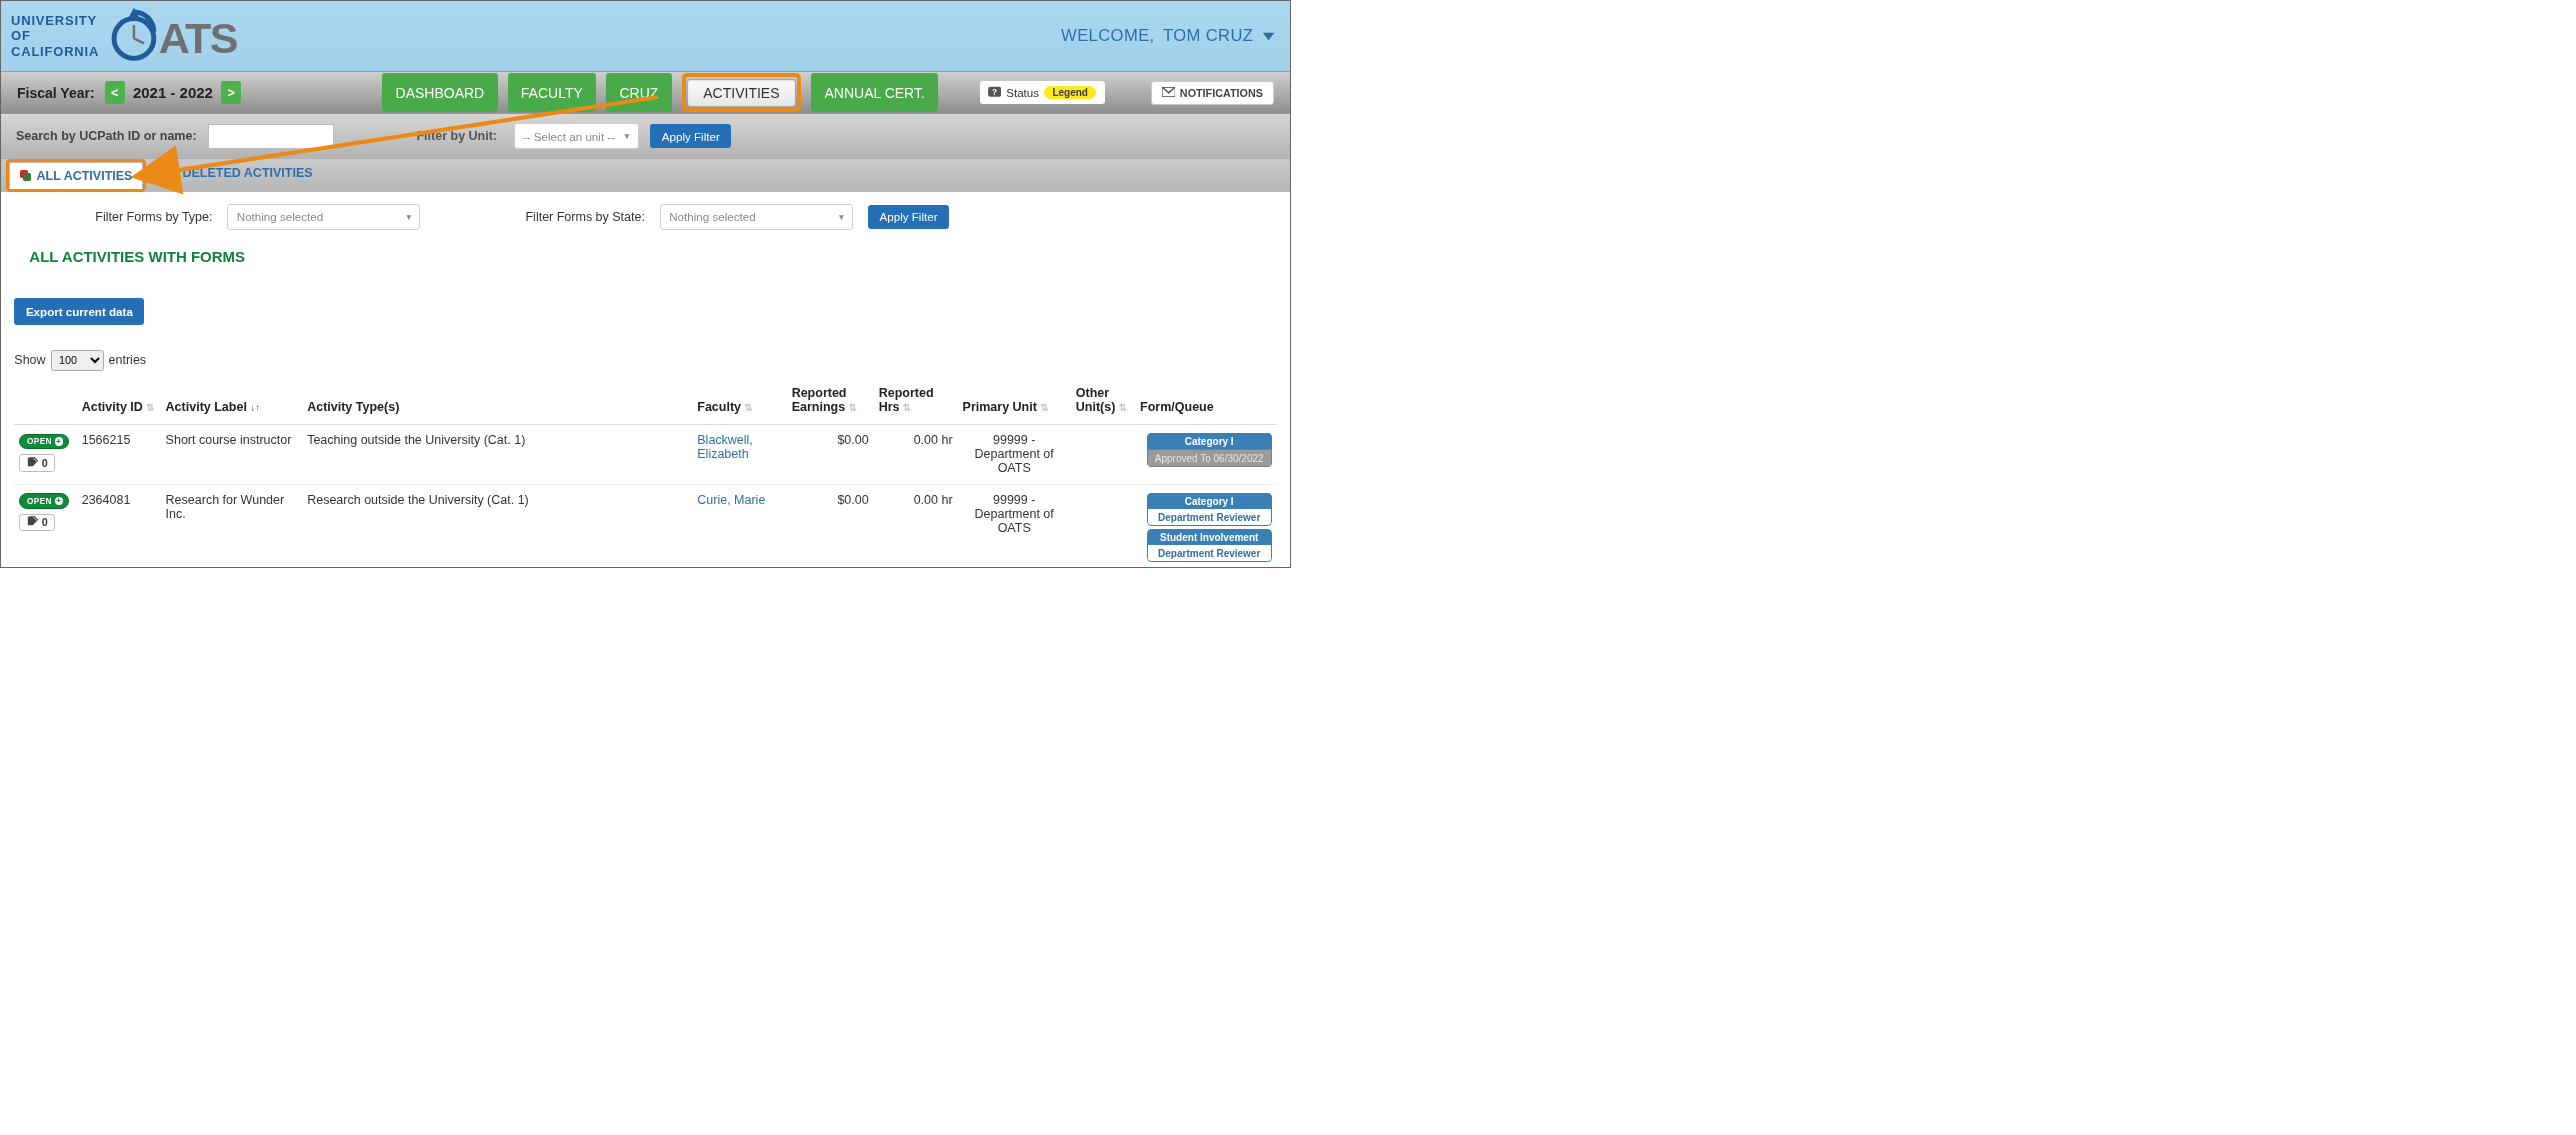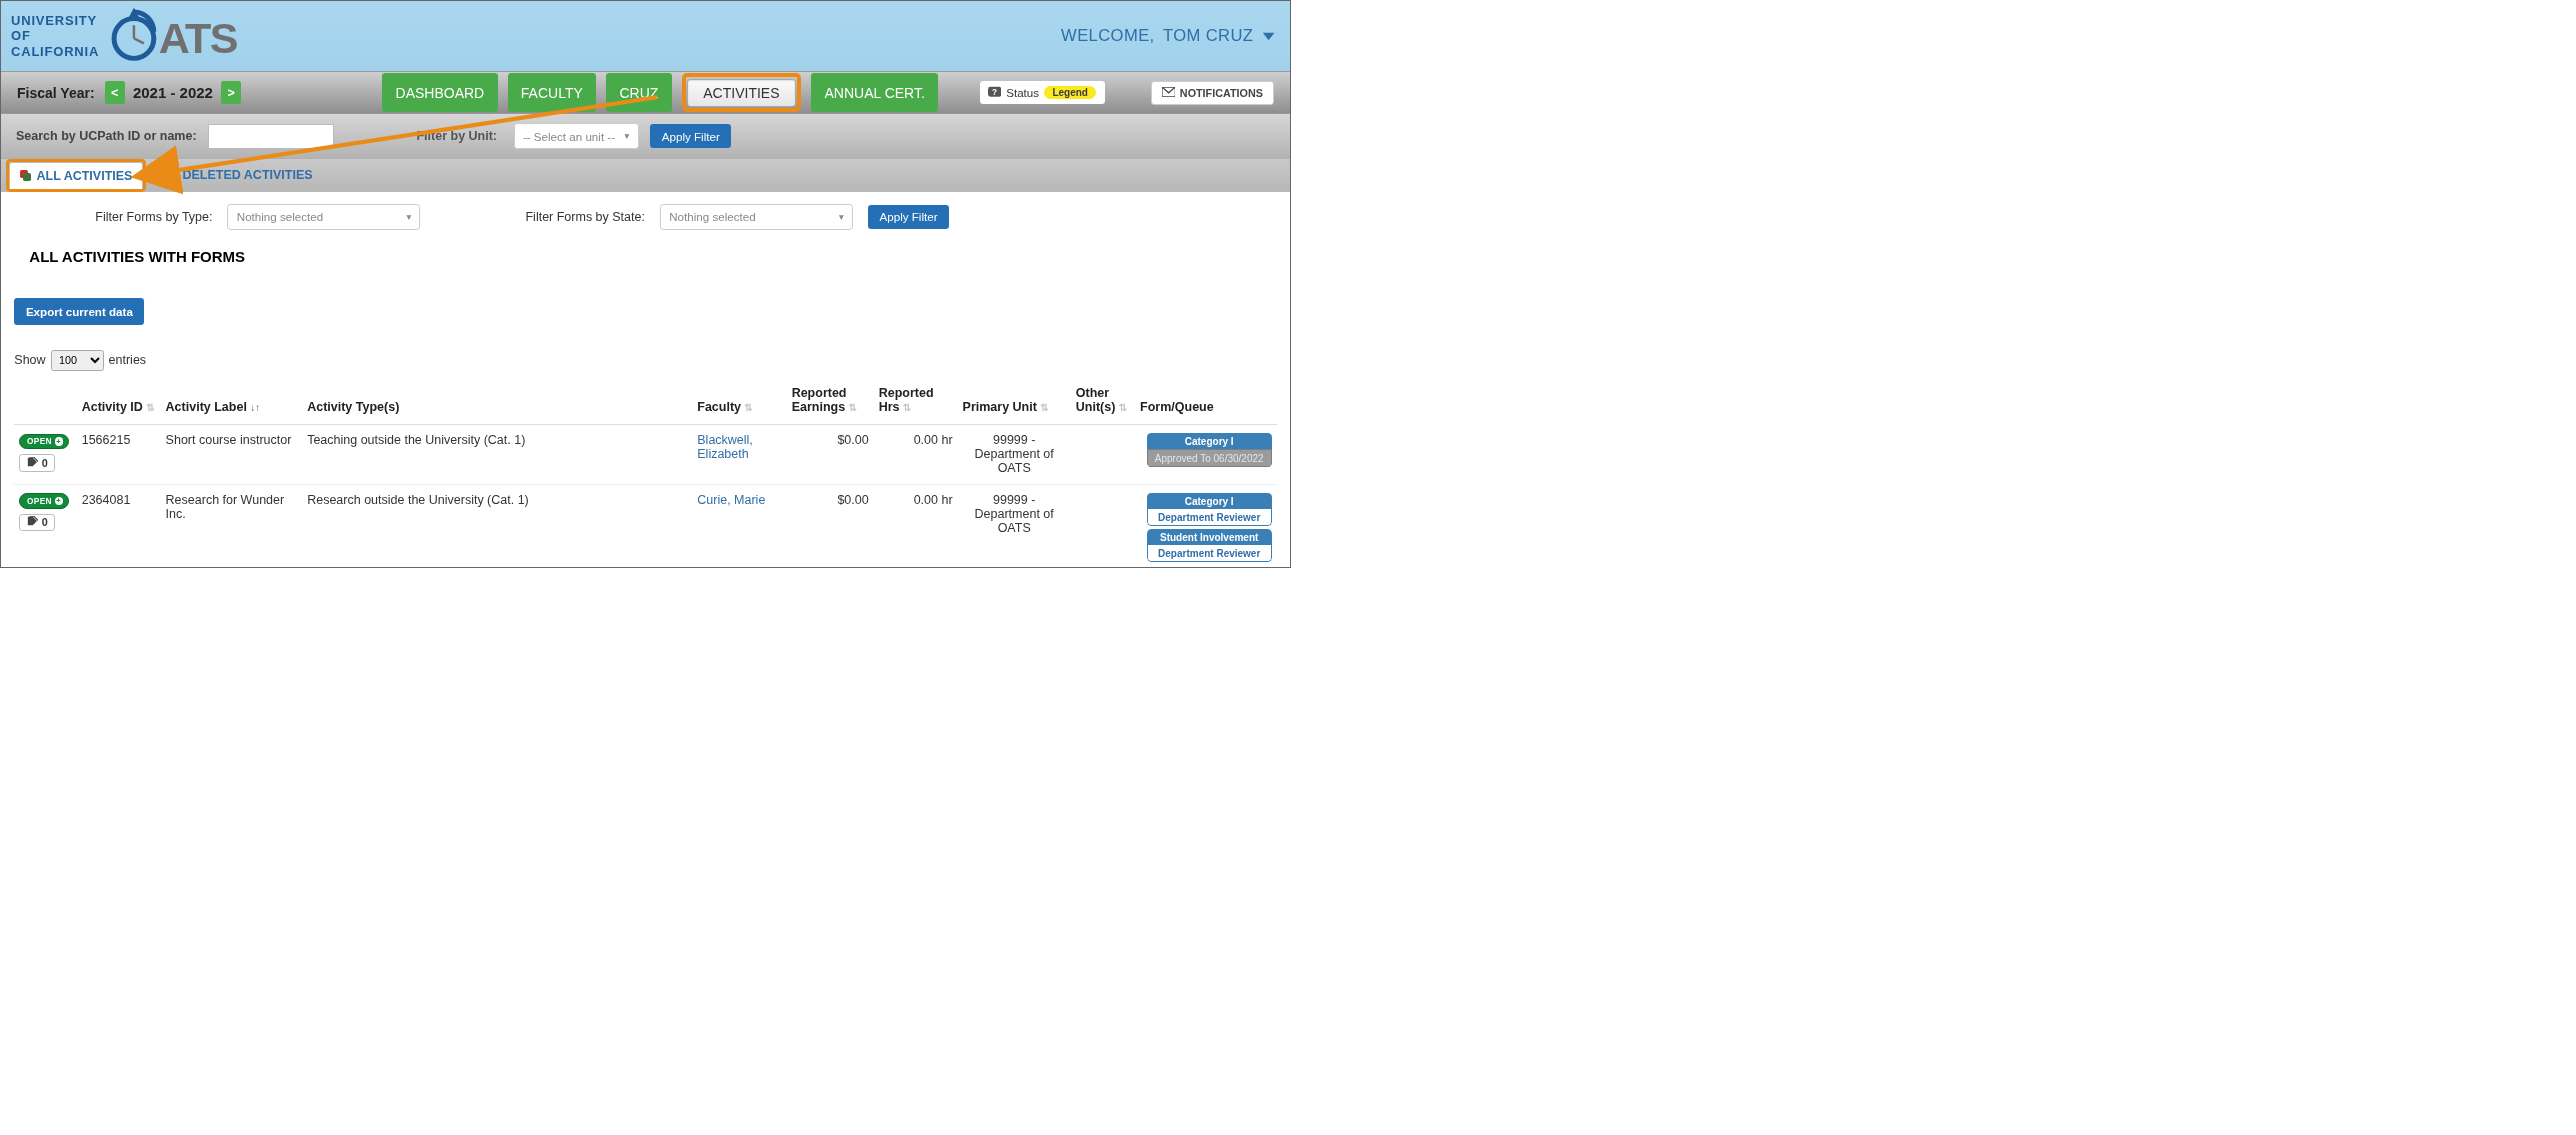--- a/index.html
+++ b/index.html
@@ -34,36 +34,36 @@
   .search-row { height:45px; background: linear-gradient(#d6d6d6,#b3b3b3); display:flex; align-items:center; padding:0 15px; gap:11.6px; border-bottom:0.8px solid #b0b0b0;}
   .search-label { font-weight:700; color:#444; font-size:12.5px; }
   .search-input { width:126px; height:25px; border:0.8px solid #bbb; background:#fff; padding:0 5px; }
   .filter-unit-label { font-weight:700; color:#555; font-size:12.5px; margin-left:auto; margin-right:5px;}
   .unit-select { width:125px; height:26.6px; border:0.8px solid #ccc; border-radius:3.3px; background:#fff; color:#888; padding:0 20px 0 8.3px; font-size:11.6px; position:relative; display:flex; align-items:center; cursor:pointer;}
   .caret { position:absolute; right:6.6px; color:#888; font-size:8.3px;}
   .apply-btn { background:#246fb5; color:#fff; border:none; border-radius:3.3px; padding:5.8px 11.6px; font-size:11.6px; cursor:pointer; }
   .search-row .right-pad { flex:0 0 532px; }
 
   
-  .subtabs-row { height:33px; background: linear-gradient(#cac9c9,#b7b7b7); display:flex; align-items:center; padding:0 5px; border-bottom:0.8px solid #bbb; position:relative;}
+  .subtabs-row { height:33px; background: linear-gradient(#cac9c9,#b7b7b7); display:flex; align-items:flex-start; padding:0 5px; border-bottom:0.8px solid #bbb; position:relative;}
   .subtab-outline { border:3.3px solid #eb8b17; border-radius:4.2px; display:inline-block; margin-bottom:-0.8px; }
   .subtab { background:#fff; border:0.8px solid #bbb; border-bottom:none; border-radius:3.3px 3.3px 0 0; padding:5.8px 10px; font-size:12.5px; font-weight:700; color:#2f6ea8; display:flex; align-items:center; gap:5px; cursor:pointer;}
   .subtab-del { margin-left:11.6px; padding:6.6px 3.3px; font-size:12.5px; font-weight:700; color:#2f6ea8; display:flex; align-items:center; gap:10px; cursor:pointer;}
   .red-x { color:#c9302c; font-weight:900; font-size:13.3px;}
   .stack-icon { width:11.6px; height:11.6px; display:inline-block; position:relative;}
   .stack-icon span{position:absolute;width:8.3px;height:8.3px;border-radius:1.7px;}
   .stack-icon .s1{background:#c9302c;left:0;top:0;}
   .stack-icon .s2{background:#3c763d;left:2.5px;top:2.5px;}
 
   
   .content { padding: 11.6px 13.3px 0 13.3px; }
   .filters-row { display:flex; align-items:center; gap:15px; margin-bottom:18.3px; }
   .filters-row .lbl { font-size:12.5px; color:#333; }
   .form-select { width:193px; height:26.6px; border:0.8px solid #ccc; border-radius:3.3px; background:#fff; color:#888; padding:0 20px 0 8.3px; font-size:11.6px; position:relative; display:flex; align-items:center; cursor:pointer;}
-  .heading { font-size:15px; font-weight:700; color:#000000; margin: 0 0 33px 15px; }
+  .heading { font-size:15px; font-weight:700; color:#15803d; margin: 0 0 33px 15px; }
   .export-btn { background:#246fb5; color:#fff; border:none; border-radius:3.3px; padding:6.6px 11.6px; font-size:11.6px; font-weight:600; cursor:pointer; margin-bottom:25px; display:inline-block;}
   .entries-row { font-size:12.5px; color:#333; margin-bottom:8.3px; display:flex; align-items:center; gap:5px;}
   .entries-select { width:53px; height:21.6px; border:0.8px solid #aaa; border-radius:2.5px; font-size:10.8px; padding:0 3.3px;}
 
   
   table.data { width:100%; border-collapse:collapse; }
   table.data thead th { text-align:left; font-size:12.5px; font-weight:700; color:#222; padding:6.6px 5px 10px 5px; vertical-align:bottom; border-bottom:0.8px solid #ddd;}
   table.data thead th .sort { color:#c7c7c7; font-size:10px; margin-left:3.3px;}
   table.data thead th .sort.active { color:#555;}
   table.data tbody td { padding:8.3px 5px; font-size:12.5px; vertical-align:top; border-bottom:0.8px solid #eee;}

